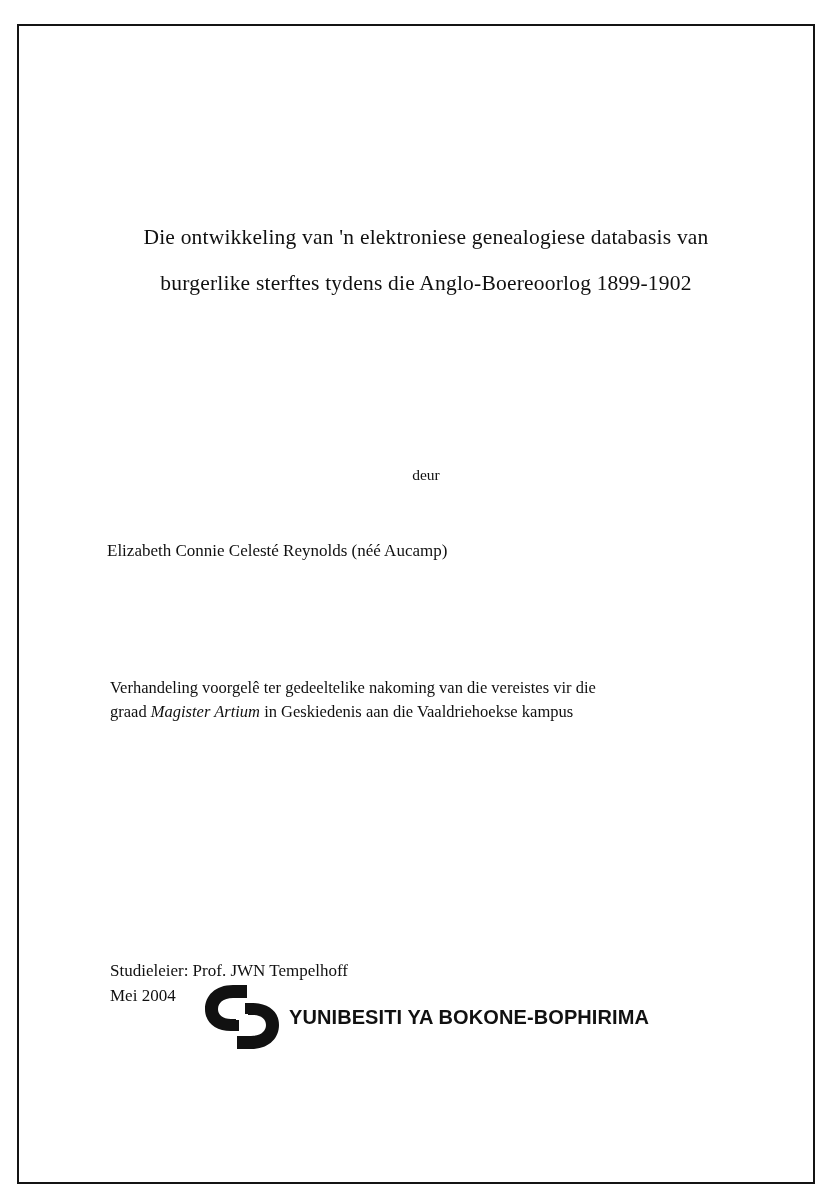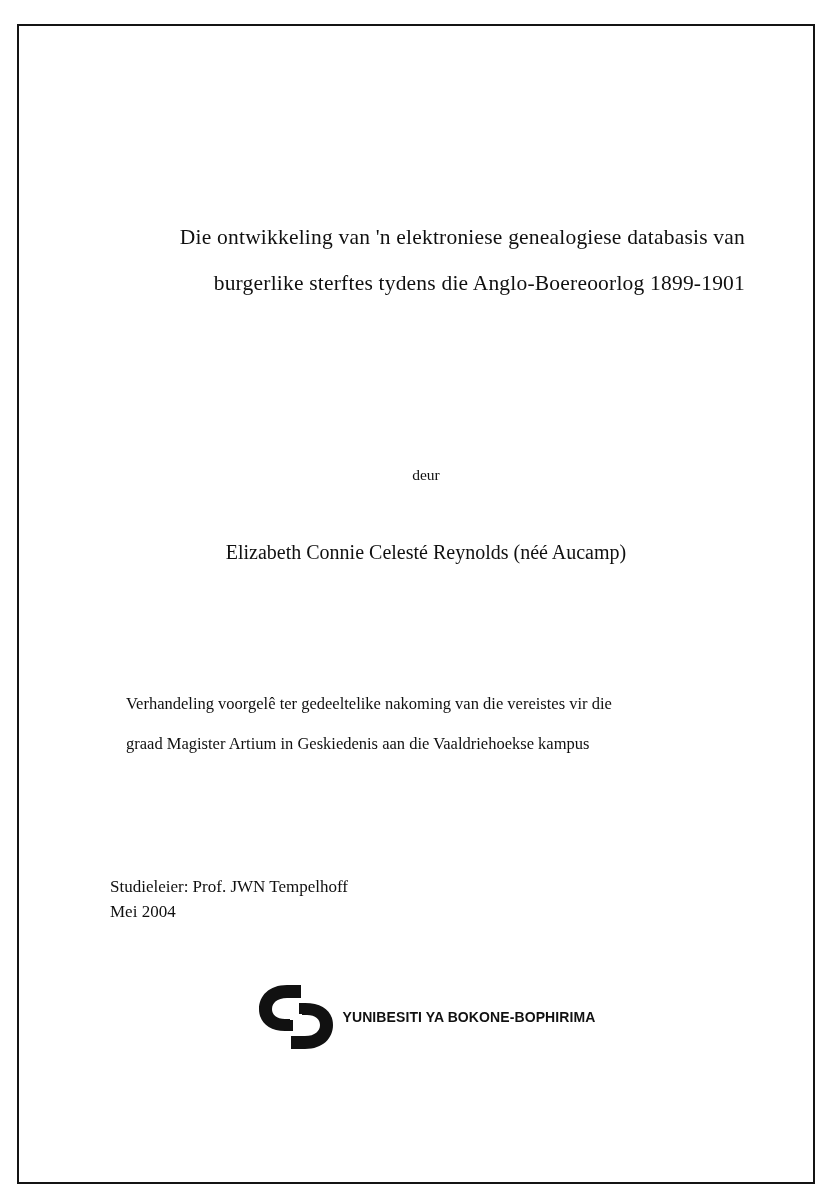--- a/index.html
+++ b/index.html
@@ -37,64 +37,65 @@
     left: 88px;
     top: 0;
     width: 638px;
     height: 100%;
   }
   .title-block {
     position: absolute;
     top: 188px;
     left: 0;
     width: 638px;
-    text-align: right;
+    text-align: center;
   }
   .title-line {
     font-size: 21.5px;
     line-height: 46px;
     letter-spacing: 0.2px;
     white-space: nowrap;
   }
   .byline-label {
     position: absolute;
     top: 440px;
     left: 0;
     width: 638px;
     text-align: center;
     font-size: 15.5px;
   }
   .author {
     position: absolute;
     top: 515px;
     left: 0;
     width: 638px;
-    text-align: center;
-    font-size: 20px;
+    text-align: left;
+    font-size: 17px;
   }
   .statement {
     position: absolute;
     top: 650px;
     left: 3px;
     width: 630px;
     font-size: 16.5px;
     line-height: 23.5px;
   }
   .statement p {
-    margin: 16px;
+    margin: 0;
   }
   .statement .justify {
     text-align: justify;
     text-justify: inter-word;
   }
   .italic {
+    font-style: italic;
   }
   .supervisor-block {
     position: absolute;
-    top: 848px;
+    top: 932px;
     left: 3px;
     width: 500px;
     font-size: 17px;
     line-height: 25px;
   }
   .supervisor-block p {
     margin: 0;
   }
   .logo-row {
     position: absolute;
@@ -110,38 +111,38 @@
     width: 78px;
     height: 72px;
     margin-right: 8px;
     flex: none;
   }
   .logo-mark svg {
     display: block;
   }
   .logo-text {
     font-family: "Liberation Sans", sans-serif;
-    font-size: 14px;
+    font-size: 20px;
     line-height: 19px;
     font-weight: 700;
     letter-spacing: 0.1px;
     color: #111111;
     white-space: nowrap;
   }
 </style>
 </head>
 <body>
 
 <div class="page">
   <div class="scan-frame">
     <div class="content">
 
       <div class="title-block">
         <div class="title-line">Die ontwikkeling van 'n elektroniese genealogiese databasis van</div>
-        <div class="title-line">burgerlike sterftes tydens die Anglo-Boereoorlog 1899-1901</div>
+        <div class="title-line">burgerlike sterftes tydens die Anglo-Boereoorlog 1899-1902</div>
       </div>
 
       <div class="byline-label">deur</div>
 
       <div class="author">Elizabeth Connie Celesté Reynolds (néé Aucamp)</div>
 
       <div class="statement">
         <p class="justify">Verhandeling voorgelê ter gedeeltelike nakoming van die vereistes vir die</p>
         <p><span>graad </span><span class="italic">Magister Artium</span><span> in Geskiedenis aan die Vaaldriehoekse kampus</span></p>
       </div>

